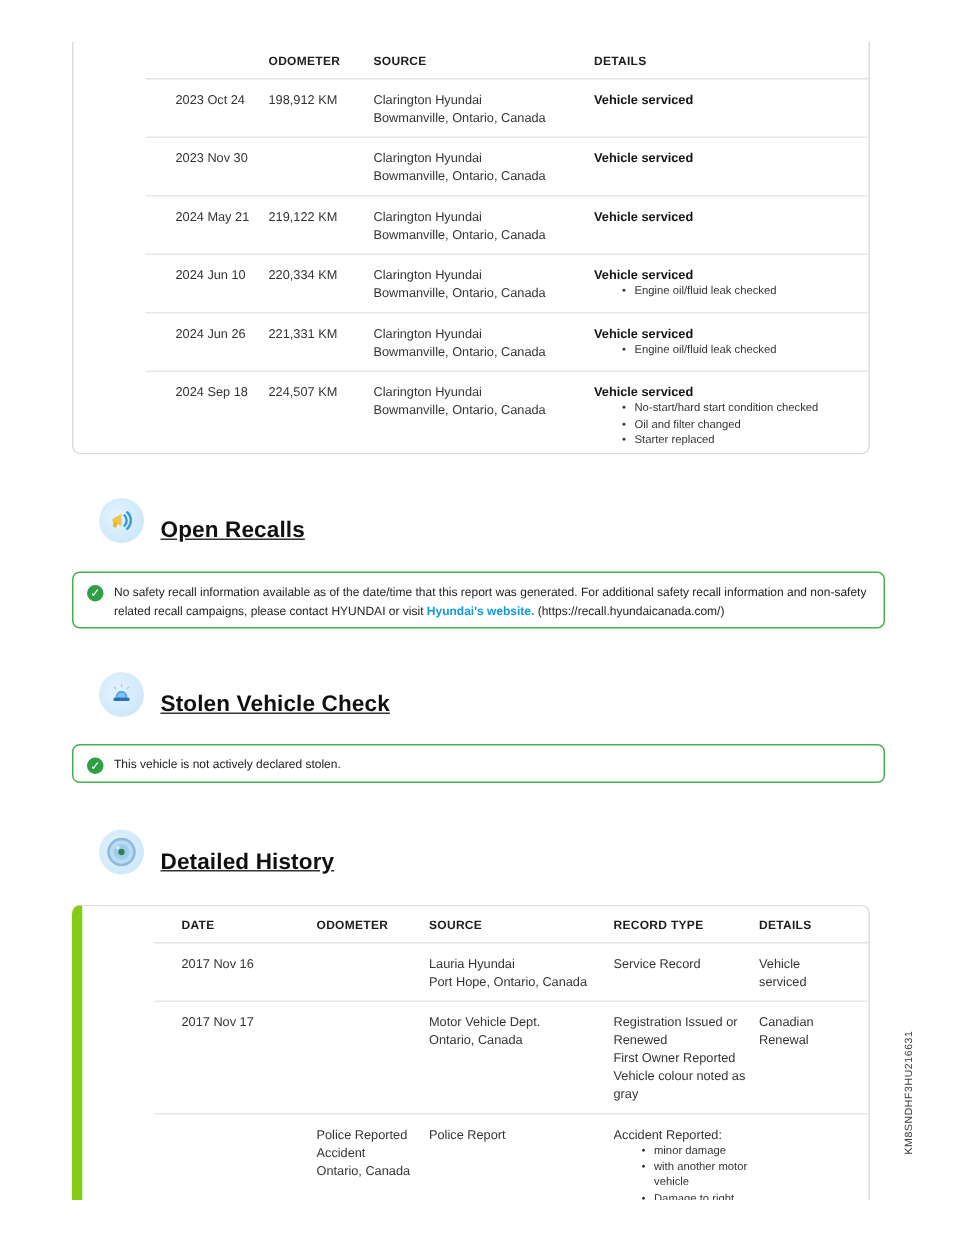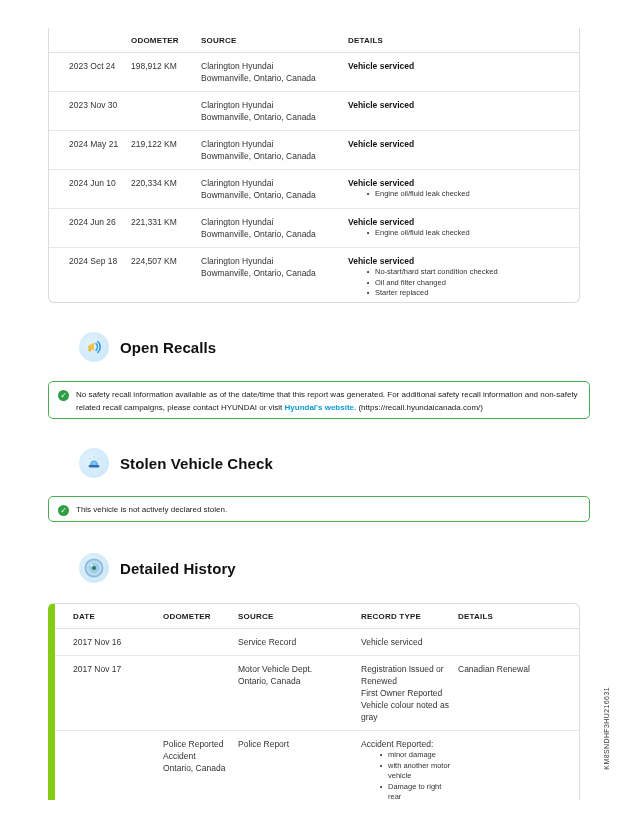--- a/index.html
+++ b/index.html
@@ -13,20 +13,21 @@
   }
 
   
   .report-table {
     position: absolute;
     left: 48px;
     width: 532px;
     background: #fff;
     font-size: 8.5px;
     color: #333;
+    padding-left: 48px;
   }
   .tbl-top {
     top: 28px;
     height: 275px;
     border-left: 1px solid #dcdce0;
     border-right: 1px solid #dcdce0;
     border-bottom: 1px solid #dcdce0;
     border-radius: 0 0 6px 6px;
   }
   .tbl-history {
@@ -61,24 +62,25 @@
   .cell { padding-right: 6px; }
   .cell .line { display: block; }
   .details-title { font-weight: bold; color: #141414; }
   .bullet-row { display: flex; margin-left: 13px; line-height: 10.5px; font-size: 7.5px; color: #333; }
   .bullet-dot { width: 14px; flex: 0 0 14px; text-align: center; }
   .cont-row { height: 40px; border-bottom: none; }
 
   
   .section-head {
     position: absolute;
-    left: 79px;
+    left: 66px;
     display: flex;
-    align-items: center;
+    align-items: flex-end;
     gap: 11px;
+    text-decoration: underline;
   }
   .section-title {
     font-size: 15px;
     font-weight: 600;
     color: #101010;
     letter-spacing: 0.1px;
   }
   .icon-circle {
     width: 30px; height: 30px;
     border-radius: 50%;
@@ -284,20 +286,24 @@
     <div class="cell">DATE</div>
     <div class="cell">ODOMETER</div>
     <div class="cell">SOURCE</div>
     <div class="cell">RECORD TYPE</div>
     <div class="cell">DETAILS</div>
   </div>
   <div id="history-tbody">
       <div class="trow grid-hist">
         <div class="cell">2017 Nov 16</div>
         <div class="cell"></div>
+        <div class="cell">
+          <span class="line">Lauria Hyundai</span>
+          <span class="line">Port Hope, Ontario, Canada</span>
+        </div>
         <div class="cell">Service Record</div>
         <div class="cell">
           <span class="line">Vehicle serviced</span>
         </div>
       </div>
       <div class="trow grid-hist">
         <div class="cell">2017 Nov 17</div>
         <div class="cell"></div>
         <div class="cell">
           <span class="line">Motor Vehicle Dept.</span>

